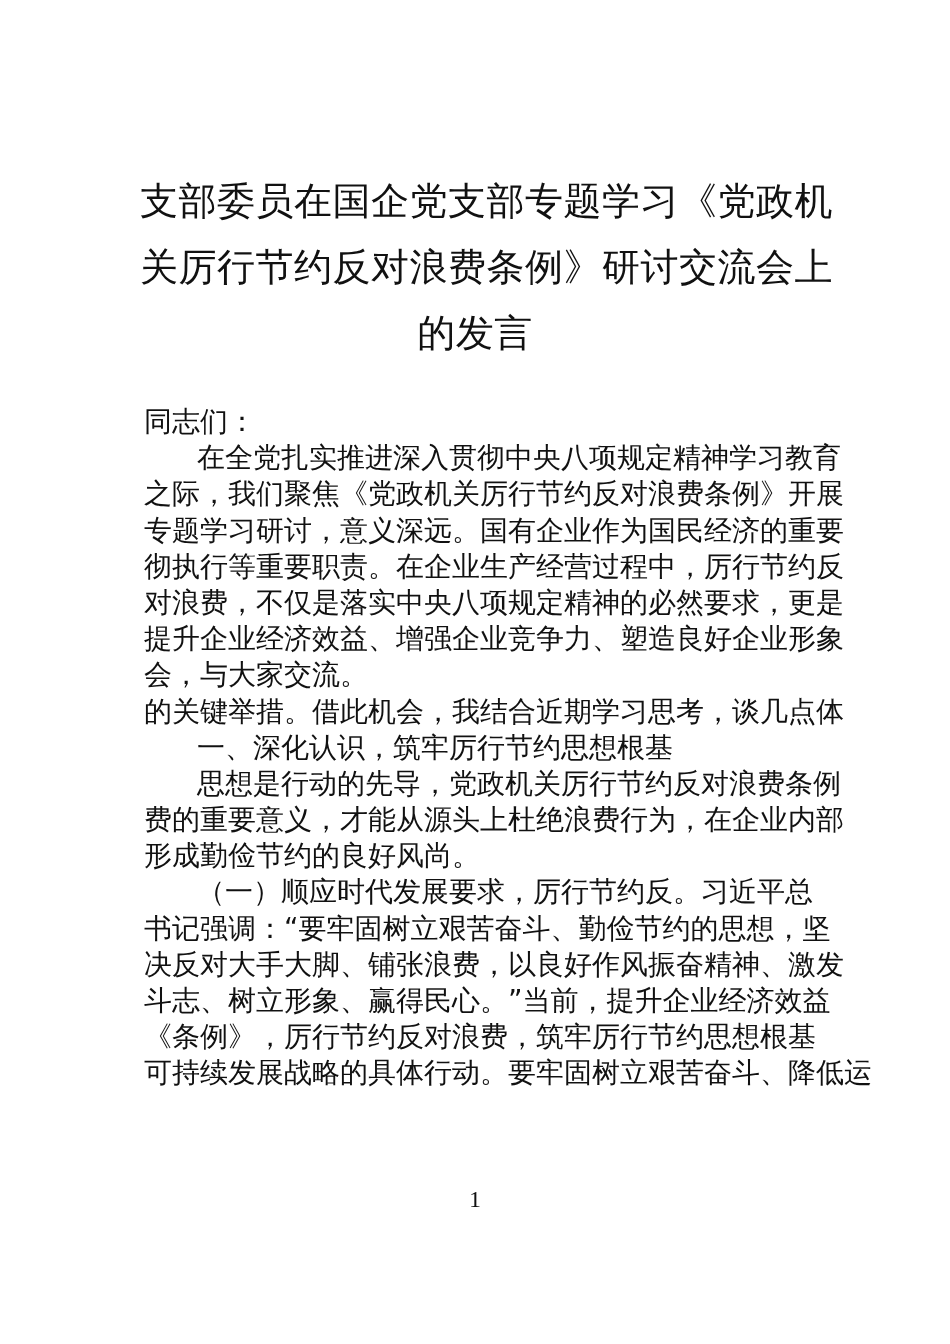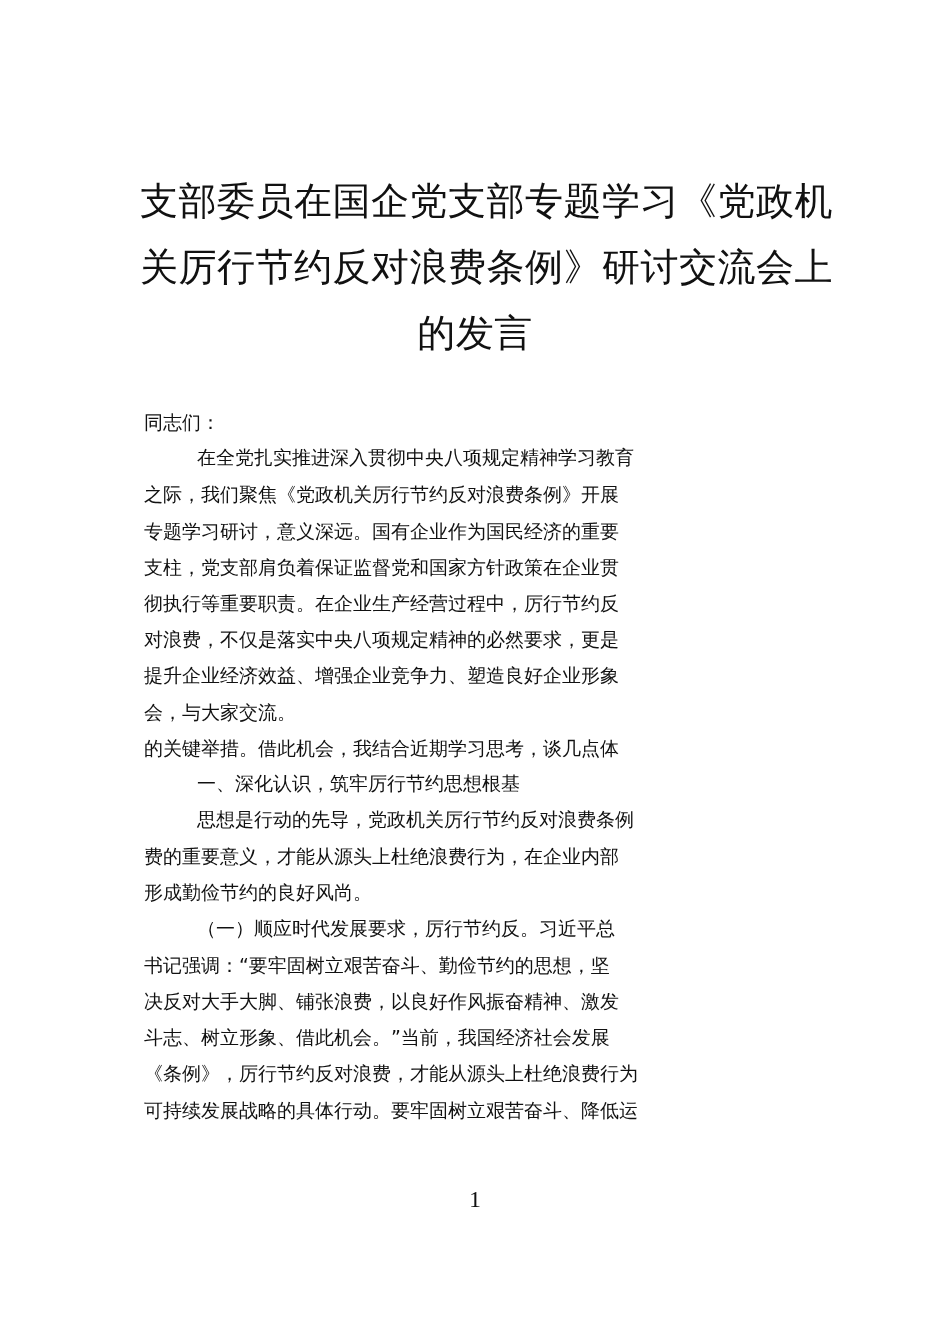--- a/index.html
+++ b/index.html
@@ -1,51 +1,50 @@
 <!DOCTYPE html>
 <html><head>
 <meta charset="utf-8">
 <style>
   html, body { margin: 0; padding: 0; background: #ffffff; }
   body { width: 950px; height: 1344px; position: relative; overflow: hidden; color: #111; font-family: "DejaVu Sans", "Liberation Sans", sans-serif; }
   .page { position: absolute; left: 0; top: 0; width: 950px; height: 1340px; background: #fff; }
   .title { position: absolute; left: 140px; top: 168px; width: 670px; text-align: center; font-size: 38px; line-height: 66px; letter-spacing: 0.5px; color: #111; }
   .title-line { display: block; white-space: nowrap; }
-  .body { position: absolute; left: 144px; top: 404px; width: 664px; font-size: 19px; line-height: 36.2px; color: #111; }
+  .body { position: absolute; left: 144px; top: 404px; width: 664px; font-size: 28px; line-height: 36.2px; color: #111; }
   .line { display: block; white-space: nowrap; height: 36.2px; }
   .indent { padding-left: 53px; font-family: Liberation Serif, serif; }
   .page-number { position: absolute; left: 0; width: 950px; top: 1186px; text-align: center; font-family: "Liberation Serif", "DejaVu Serif", serif; font-size: 24px; color: #111; }
 </style>
 </head>
 <body>
 
 <div class="page">
   <div class="title">
     <span class="title-line">支部委员在国企党支部专题学习《党政机</span>
     <span class="title-line">关厉行节约反对浪费条例》研讨交流会上</span>
     <span class="title-line">的发言</span>
   </div>
 
   <div class="body" id="body">
       <span class="line">同志们：</span>
       <span class="line indent">在全党扎实推进深入贯彻中央八项规定精神学习教育</span>
       <span class="line">之际，我们聚焦《党政机关厉行节约反对浪费条例》开展</span>
       <span class="line">专题学习研讨，意义深远。国有企业作为国民经济的重要</span>
-      <span class="line">支柱，党支部肩负着保证监督党和国家方针政策在企业贯</span>
       <span class="line">彻执行等重要职责。在企业生产经营过程中，厉行节约反</span>
       <span class="line">对浪费，不仅是落实中央八项规定精神的必然要求，更是</span>
       <span class="line">提升企业经济效益、增强企业竞争力、塑造良好企业形象</span>
       <span class="line">会，与大家交流。</span>
       <span class="line">的关键举措。借此机会，我结合近期学习思考，谈几点体</span>
       <span class="line indent">一、深化认识，筑牢厉行节约思想根基</span>
       <span class="line indent">思想是行动的先导，党政机关厉行节约反对浪费条例</span>
       <span class="line">费的重要意义，才能从源头上杜绝浪费行为，在企业内部</span>
       <span class="line">形成勤俭节约的良好风尚。</span>
       <span class="line indent">（一）顺应时代发展要求，厉行节约反。习近平总</span>
       <span class="line">书记强调：“要牢固树立艰苦奋斗、勤俭节约的思想，坚</span>
       <span class="line">决反对大手大脚、铺张浪费，以良好作风振奋精神、激发</span>
-      <span class="line">斗志、树立形象、借此机会。”当前，我国经济社会发展</span>
-      <span class="line">《条例》，厉行节约反对浪费，才能从源头上杜绝浪费行为</span>
+      <span class="line">斗志、树立形象、赢得民心。”当前，提升企业经济效益</span>
+      <span class="line">《条例》，厉行节约反对浪费，筑牢厉行节约思想根基</span>
       <span class="line">可持续发展战略的具体行动。要牢固树立艰苦奋斗、降低运</span>
     </div>
 
   <div class="page-number">1</div>
 </div>
 
 </body></html>

